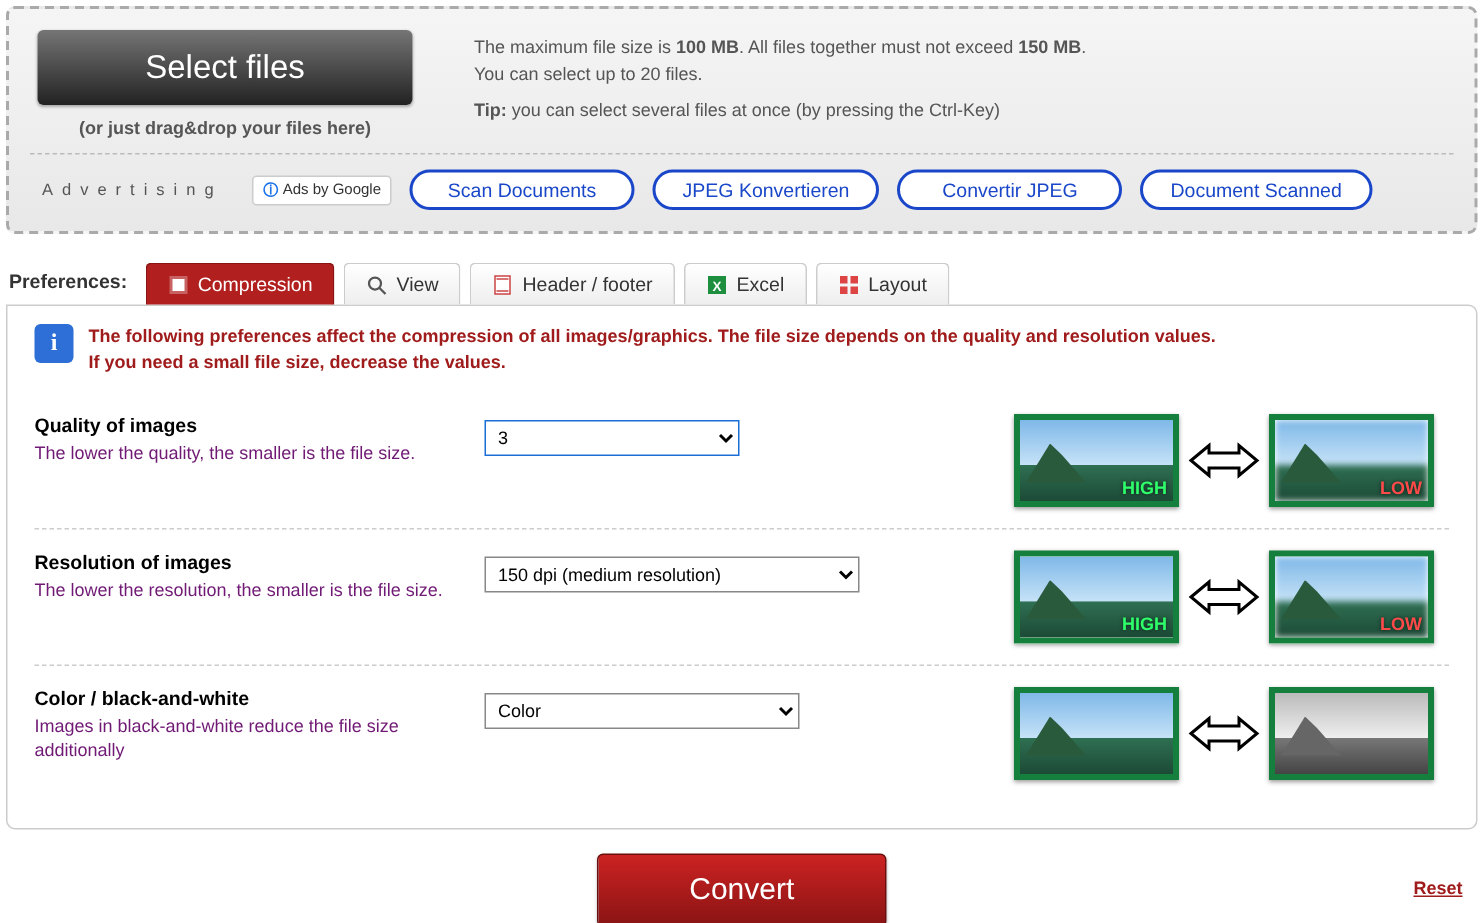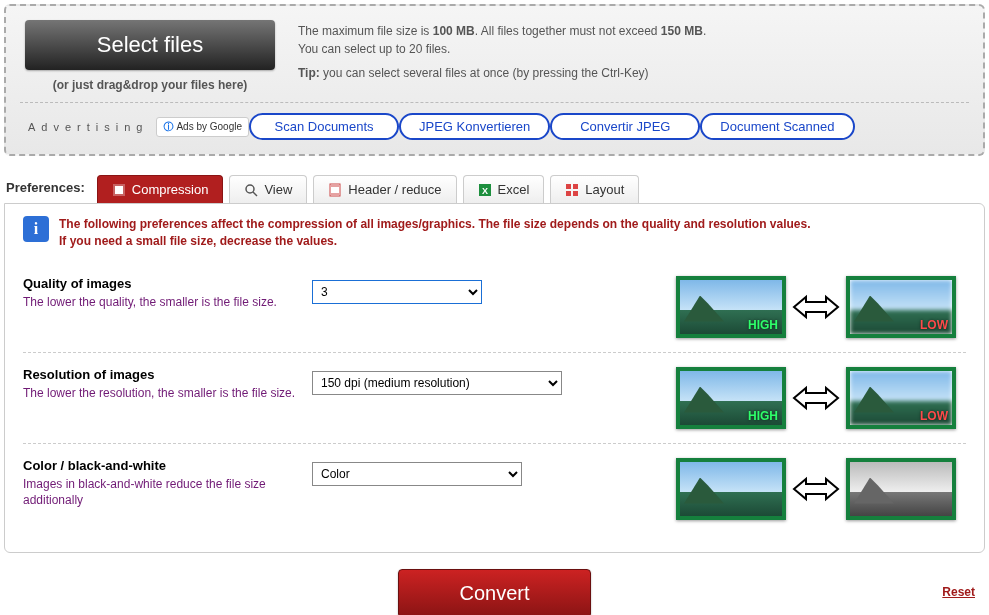--- a/index.html
+++ b/index.html
@@ -1,43 +1,43 @@
 <!DOCTYPE html>
 <html><head>
 <meta charset="utf-8">
 <style>
 * { box-sizing: border-box; margin: 0; padding: 0; }
 body { font-family: Arial, Helvetica, sans-serif; font-size: 12px; color: #333; background: #fff; padding: 4px; width: 989px; }
 
 .upload-area { border: 2px dashed #aaa; border-radius: 6px; background: linear-gradient(to bottom, #f5f5f5, #e8e8e8); padding: 10px 14px 14px 14px; }
-.upload-top { display: flex; gap: 18px; padding-bottom: 10px; }
+.upload-top { display: flex; gap: 36px; padding-bottom: 10px; }
 .select-col { width: 260px; text-align: center; }
 .select-btn { display: block; width: 250px; height: 50px; background: linear-gradient(to bottom, #757575, #222); color: #fff; font-size: 22px; line-height: 50px; border-radius: 4px; margin: 4px auto 8px auto; cursor: pointer; box-shadow: 0 1px 2px rgba(0,0,0,0.3); }
 .drag-hint { font-weight: bold; color: #555; font-size: 12px; }
 .info-col { flex: 1; color: #555; font-size: 12px; line-height: 1.5; padding-top: 6px; }
 .info-col p { margin-bottom: 6px; }
 
-.ad-row { display: flex; align-items: center; gap: 0; padding-top: 10px; border-top: 1px dashed #bbb; }
+.ad-row { display: flex; align-items: center; gap: 12px; padding-top: 10px; border-top: 1px dashed #bbb; }
 .ad-label { letter-spacing: 6px; font-size: 11px; color: #555; padding: 0 8px; }
 .ad-badge { background: #fff; border: 1px solid #ccc; border-radius: 3px; padding: 2px 6px; font-size: 10px; color: #333; display: flex; align-items: center; gap: 3px; }
 .ad-badge .i { color: #1a73e8; font-weight: bold; }
 .ad-pill { border: 2px solid #1a47c9; color: #1a47c9; background: #fff; border-radius: 16px; padding: 4px 18px; font-size: 13px; cursor: pointer; min-width: 150px; text-align: center; }
 
 .prefs-row { display: flex; align-items: flex-end; margin-top: 18px; gap: 6px; }
 .prefs-label { font-weight: bold; font-size: 13px; padding: 6px 6px 8px 2px; }
 .tab { border: 1px solid #ccc; border-bottom: none; background: linear-gradient(to bottom, #fff, #eee); padding: 6px 14px; border-radius: 4px 4px 0 0; font-size: 13px; color: #333; cursor: pointer; display: flex; align-items: center; gap: 6px; }
 .tab.active { background: #b11f1f; color: #fff; border-color: #8a1414; }
 .tab .ico { width: 14px; height: 14px; display: inline-block; }
 
 .panel { border: 1px solid #ccc; border-radius: 0 6px 6px 6px; padding: 12px 18px 18px 18px; }
 .note-row { display: flex; gap: 10px; align-items: flex-start; margin-bottom: 12px; }
 .note-icon { width: 26px; height: 26px; background: #2d6fd6; border-radius: 4px; display: flex; align-items: center; justify-content: center; color: #fff; font-weight: bold; font-family: Georgia, serif; font-size: 16px; }
 .note-text { color: #a01b1b; font-weight: bold; font-size: 12px; line-height: 1.4; }
 
-.opt-row { display: flex; align-items: flex-start; padding: 14px 0; border-bottom: 1px dashed #ccc; gap: 9px; }
+.opt-row { display: flex; align-items: flex-start; padding: 14px 0; border-bottom: 1px dashed #ccc; gap: 20px; }
 .opt-row:last-child { border-bottom: none; }
 .opt-label { width: 280px; }
 .opt-label .t { font-weight: bold; font-size: 13px; color: #000; margin-bottom: 3px; }
 .opt-label .d { color: #701a75; font-size: 12px; line-height: 1.4; }
 .opt-control { width: 260px; padding-top: 4px; }
 .opt-control select { width: 100%; max-width: 250px; padding: 3px 4px; border: 1px solid #888; font-size: 12px; background: #fff; }
 .opt-control select.narrow { max-width: 170px; }
 .opt-control select.wide { max-width: 250px; }
 .opt-control select.mid { max-width: 210px; }
 select.hl { border: 1px solid #1a6fd6; }
@@ -106,21 +106,21 @@
           <line x1="9" y1="9" x2="13" y2="13" stroke="#555" stroke-width="1.5"></line>
         </svg></span>
       <span>View</span>
     </div>
   <div class="tab">
       <span class="ico"><svg viewBox="0 0 14 14">
           <rect x="2" y="1" width="10" height="12" fill="#fff" stroke="#c44"></rect>
           <line x1="3" y1="3" x2="11" y2="3" stroke="#c44"></line>
           <line x1="3" y1="11" x2="11" y2="11" stroke="#c44"></line>
         </svg></span>
-      <span>Header / reduce</span>
+      <span>Header / footer</span>
     </div>
   <div class="tab">
       <span class="ico"><svg viewBox="0 0 14 14">
           <rect x="1" y="1" width="12" height="12" fill="#1d8f3e"></rect>
           <text x="7" y="11" text-anchor="middle" fill="#fff" font-size="9" font-weight="bold">X</text>
         </svg></span>
       <span>Excel</span>
     </div>
   <div class="tab">
       <span class="ico"><svg viewBox="0 0 14 14">

